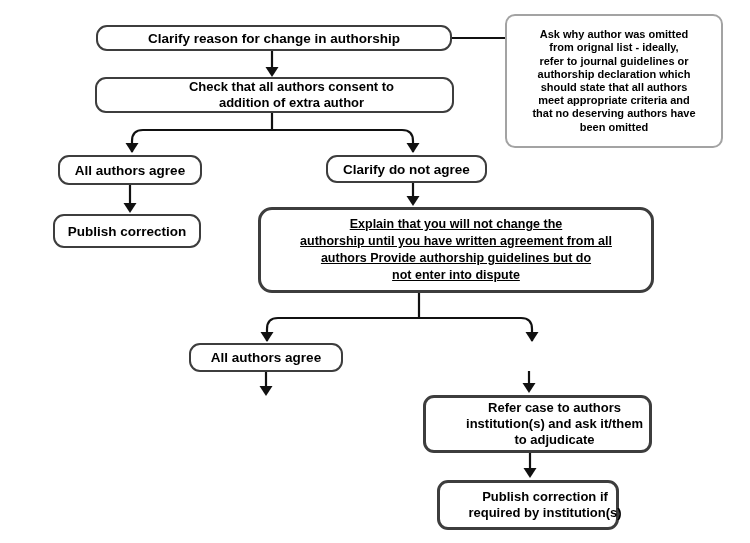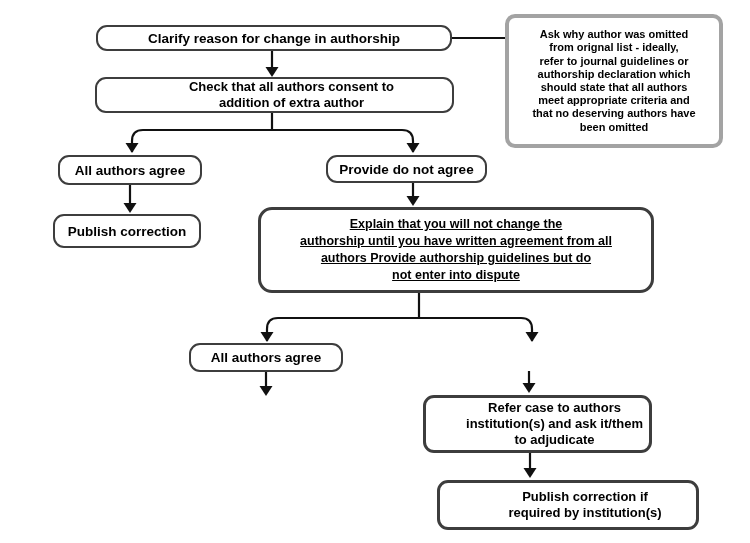--- a/index.html
+++ b/index.html
@@ -26,21 +26,21 @@
     background: #ffffff;
     border: 2.5px solid #3d3d3d;
     border-radius: 11px;
     color: #000000;
     font-weight: bold;
     white-space: pre;
     z-index: 2;
   }
   .node span { display: block; }
   .note {
-    border: 4px solid #a3a3a3;
+    border: 2px solid #a3a3a3;
     border-radius: 10px;
     font-size: 11px;
     line-height: 13.2px;
   }
   .big { border-width: 3px; border-radius: 14px; }
   .fs135 { font-size: 13.5px; }
   .fs13  { font-size: 13px; line-height: 16px; padding-left: 34px; }
   .fs125 { font-size: 12.5px; line-height: 17px; text-decoration: underline; }
 </style>
 </head>
@@ -92,21 +92,21 @@
   <div class="node fs13" style="left:95px; top:77px; width:359px; height:36px;">
     <span>Check that all authors consent to
 addition of extra author</span>
   </div>
 
   <div class="node fs135" style="left:58px; top:155px; width:144px; height:30px;">
     <span>All authors agree</span>
   </div>
 
   <div class="node fs135" style="left:326px; top:155px; width:161px; height:28px;">
-    <span>Provide do not agree</span>
+    <span>Clarify do not agree</span>
   </div>
 
   <div class="node fs135" style="left:53px; top:214px; width:148px; height:34px;">
     <span>Publish correction</span>
   </div>
 
   <div class="node big fs125" style="left:258px; top:207px; width:396px; height:86px;">
     <span>Explain that you will not change the
 authorship until you have written agreement from all
 authors Provide authorship guidelines but do
@@ -118,18 +118,18 @@
   </div>
 
 
 
   <div class="node fs13" style="left:423px; top:395px; width:229px; height:58px; border-width:3px;">
     <span>Refer case to authors
 institution(s) and ask it/them
 to adjudicate</span>
   </div>
 
-  <div class="node fs13" style="left:437px; top:480px; width:262px; height:50px; border-width:3px;">
+  <div class="node fs13" style="left:437px; top:480px; width:182px; height:50px; border-width:3px;">
     <span>Publish correction if
 required by institution(s)</span>
   </div>
 
 </div>
 
 </body></html>

